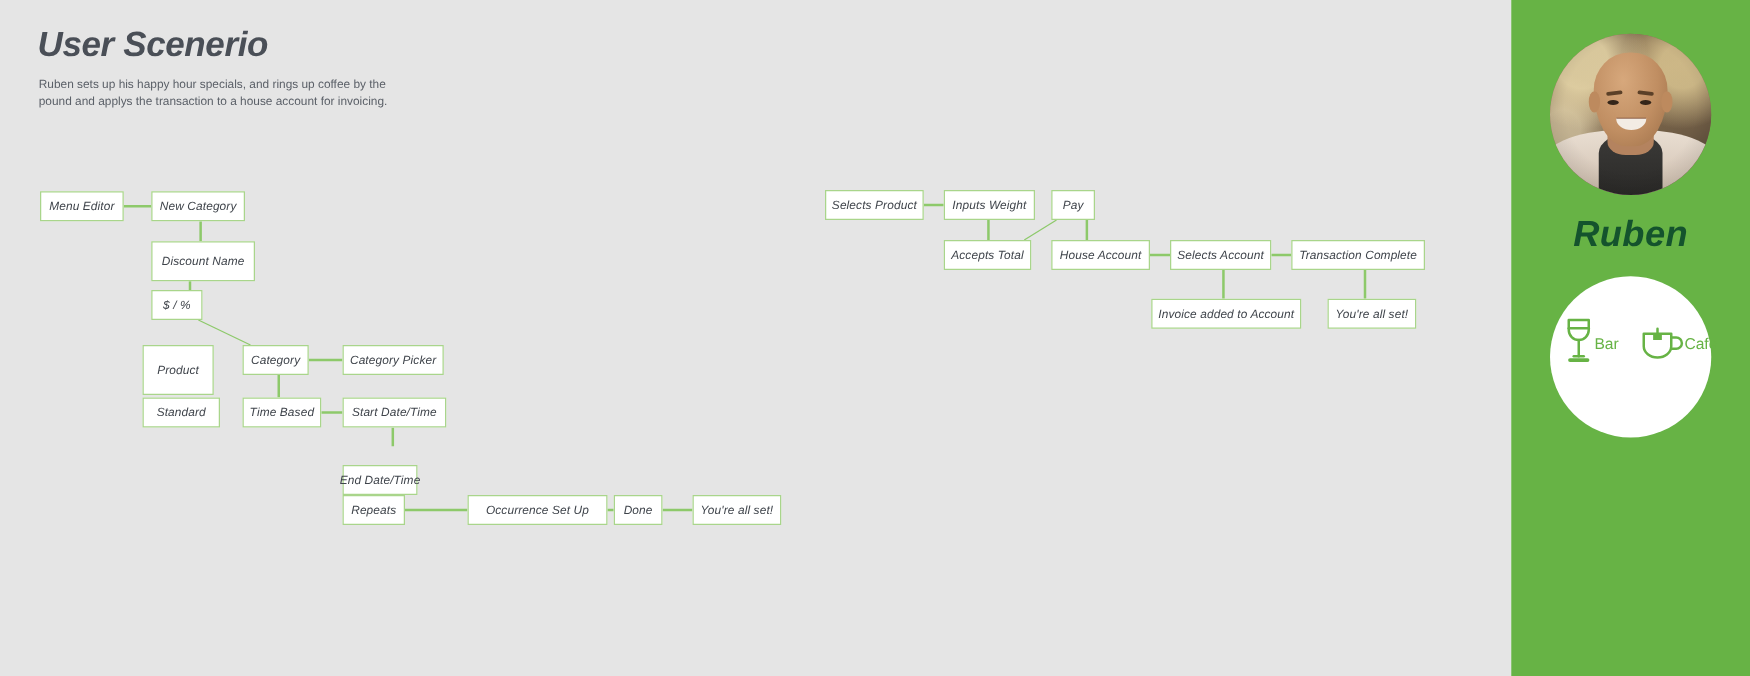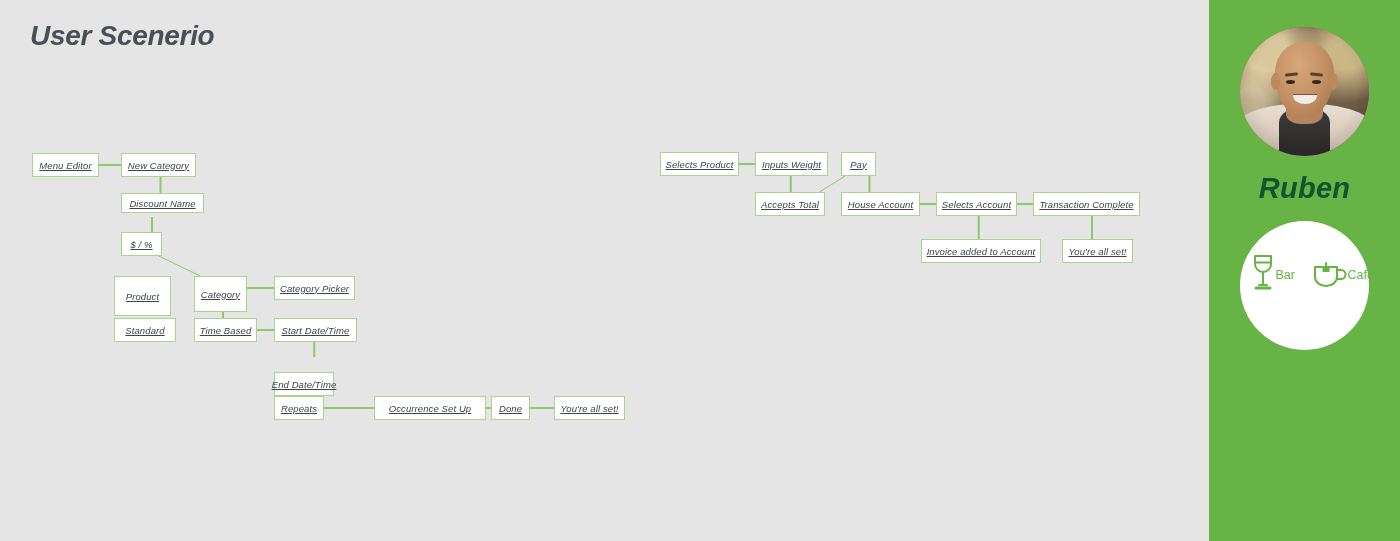--- a/index.html
+++ b/index.html
@@ -62,21 +62,20 @@
     border: 1px solid #a9d58b;
     background: #ffffff;
     color: #3f444b;
     font-size: 9.5px;
     font-style: italic;
     display: flex;
     align-items: center;
     justify-content: center;
     white-space: nowrap;
     letter-spacing: 0.1px;
-    text-decoration: underline;
   }
 
   
   #profile-panel {
     position: absolute;
     left: 1209px;
     top: 0;
     width: 191px;
     height: 541px;
     background: #67b345;
@@ -210,20 +209,21 @@
     font-style: normal;
   }
 </style>
 </head>
 <body>
 
 <div id="content-area">
 
   <div id="page-title">User Scenerio</div>
 
+  <div id="page-subtitle">Ruben sets up his happy hour specials, and rings up coffee by the pound and applys the transaction to a house account for invoicing.</div>
 
   <svg class="flow-svg" id="connectors" viewBox="0 0 1209 541" xmlns="http://www.w3.org/2000/svg">
       <line x1="99" y1="165" x2="121" y2="165" stroke="#8dc96a" stroke-width="2"></line>
       <line x1="160.5" y1="177" x2="160.5" y2="193" stroke="#8dc96a" stroke-width="2"></line>
       <line x1="152" y1="217" x2="152" y2="232" stroke="#8dc96a" stroke-width="2"></line>
       <line x1="158.72" y1="256" x2="200.36" y2="276" stroke="#8dc96a" stroke-width="1"></line>
       <line x1="247" y1="288" x2="274" y2="288" stroke="#8dc96a" stroke-width="2"></line>
       <line x1="223" y1="300" x2="223" y2="318" stroke="#8dc96a" stroke-width="2"></line>
       <line x1="257" y1="330" x2="274" y2="330" stroke="#8dc96a" stroke-width="2"></line>
       <line x1="314.25" y1="342" x2="314.25" y2="357" stroke="#8dc96a" stroke-width="2"></line>
@@ -237,24 +237,24 @@
       <line x1="869.5" y1="176" x2="869.5" y2="192" stroke="#8dc96a" stroke-width="2"></line>
       <line x1="920" y1="204" x2="936" y2="204" stroke="#8dc96a" stroke-width="2"></line>
       <line x1="1017" y1="204" x2="1033" y2="204" stroke="#8dc96a" stroke-width="2"></line>
       <line x1="978.75" y1="216" x2="978.75" y2="239" stroke="#8dc96a" stroke-width="2"></line>
       <line x1="1092" y1="216" x2="1092" y2="239" stroke="#8dc96a" stroke-width="2"></line>
     </svg>
 
   <div id="nodes-layer">
       <div class="node" style="left: 32px; top: 153px; width: 67px; height: 24px;">Menu Editor</div>
       <div class="node" style="left: 121px; top: 153px; width: 75px; height: 24px;">New Category</div>
-      <div class="node" style="left: 121px; top: 193px; width: 83px; height: 20px;">Discount Name</div>
+      <div class="node" style="left: 121px; top: 193px; width: 83px; height: 32px;">Discount Name</div>
       <div class="node" style="left: 121px; top: 232px; width: 41px; height: 24px;">$ / %</div>
       <div class="node" style="left: 114px; top: 276px; width: 57px; height: 40px;">Product</div>
-      <div class="node" style="left: 194px; top: 276px; width: 53px; height: 36px;">Category</div>
+      <div class="node" style="left: 194px; top: 276px; width: 53px; height: 24px;">Category</div>
       <div class="node" style="left: 274px; top: 276px; width: 81px; height: 24px;">Category Picker</div>
       <div class="node" style="left: 114px; top: 318px; width: 62px; height: 24px;">Standard</div>
       <div class="node" style="left: 194px; top: 318px; width: 63px; height: 24px;">Time Based</div>
       <div class="node" style="left: 274px; top: 318px; width: 83px; height: 24px;">Start Date/Time</div>
       <div class="node" style="left: 274px; top: 372px; width: 60px; height: 24px;">End Date/Time</div>
       <div class="node" style="left: 274px; top: 396px; width: 50px; height: 24px;">Repeats</div>
       <div class="node" style="left: 374px; top: 396px; width: 112px; height: 24px;">Occurrence Set Up</div>
       <div class="node" style="left: 491px; top: 396px; width: 39px; height: 24px;">Done</div>
       <div class="node" style="left: 554px; top: 396px; width: 71px; height: 24px;">You're all set!</div>
       <div class="node" style="left: 660px; top: 152px; width: 79px; height: 24px;">Selects Product</div>

